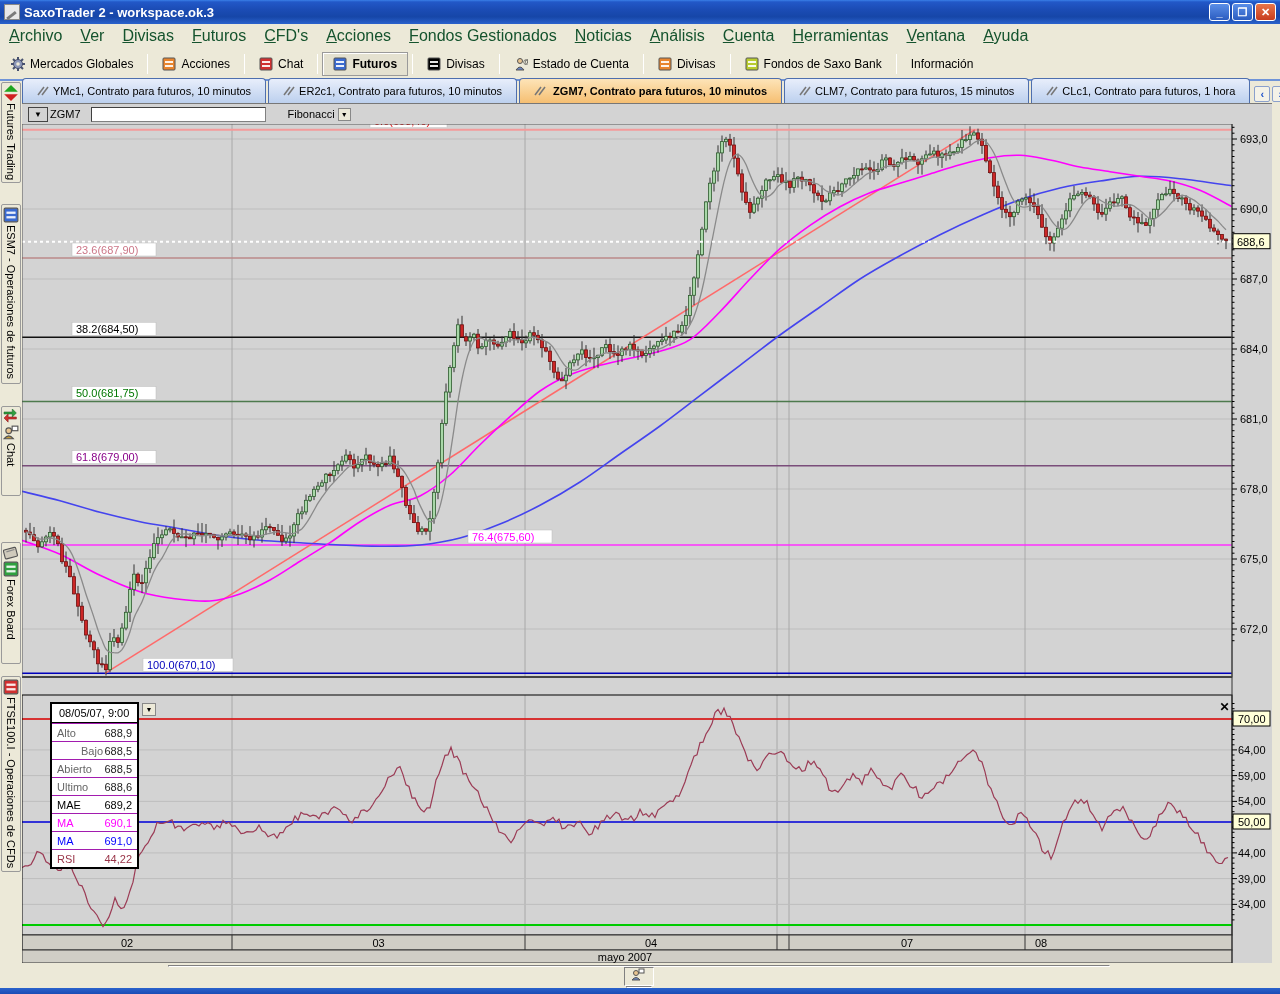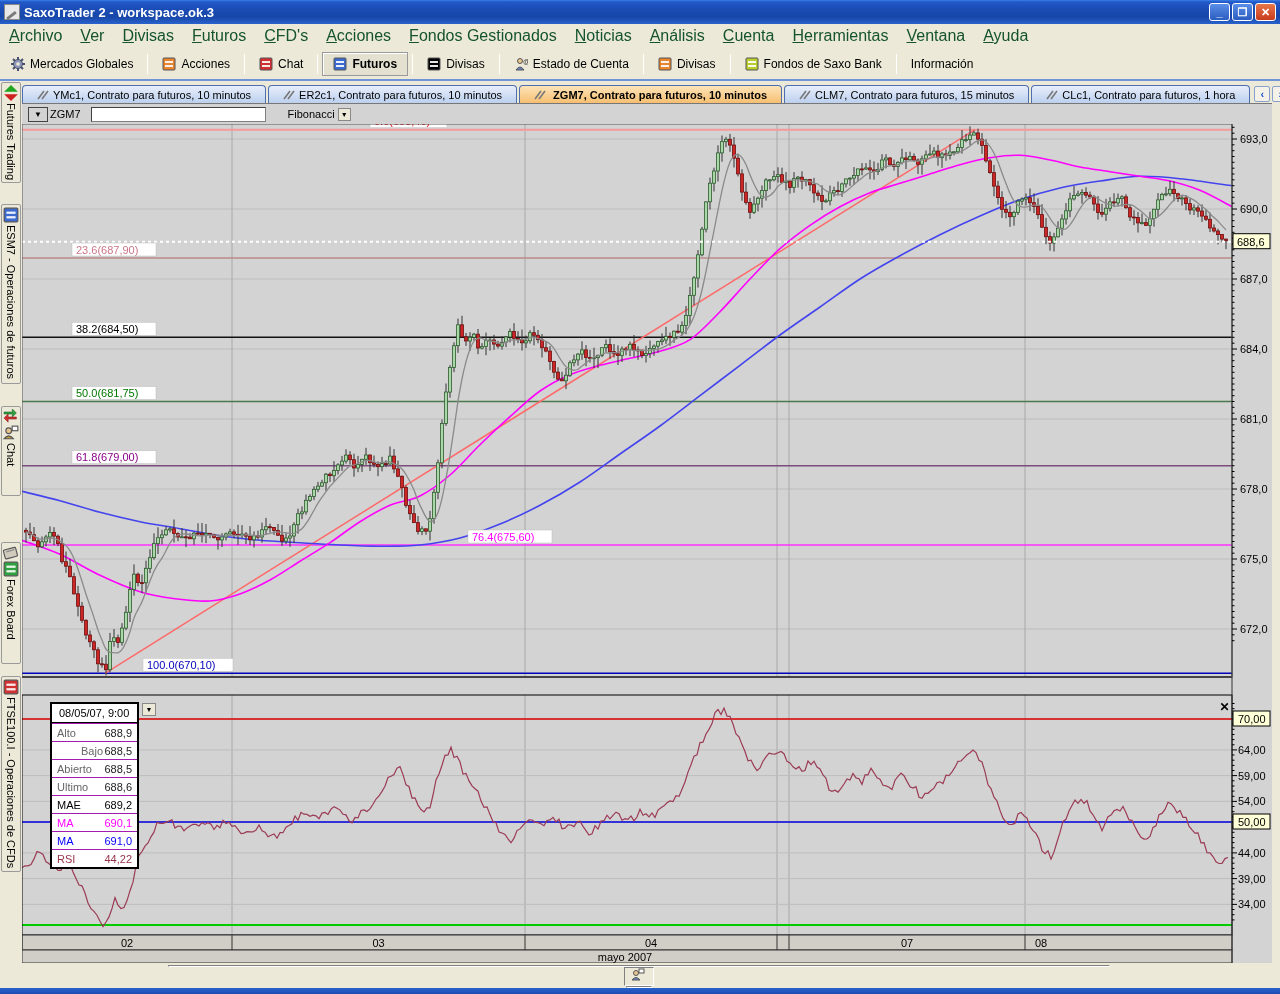--- a/index.html
+++ b/index.html
@@ -30,21 +30,21 @@
   .tb-sep{width:1px;height:20px;background:#b8b4a4;border-right:1px solid #fff;margin:0 3px;}
   #blue-sep{position:absolute;left:0;top:79px;width:1280px;height:2px;background:#6f94d8;}
   
   #sidebar{position:absolute;left:0;top:81px;width:22px;height:882px;background:#ece9d8;}
   .sb-item{position:absolute;left:1px;width:20px;border:1px solid #9a9a9a;border-radius:2px;
     background:#ece9d8;display:flex;flex-direction:column;align-items:center;padding:2px 0;}
   .sb-label{writing-mode:vertical-rl;font-size:11px;color:#000;white-space:nowrap;margin-top:2px;}
   .sb-icon{width:16px;height:16px;flex:none;}
   
   #tabstrip{position:absolute;left:22px;top:84px;width:1258px;height:19px;display:flex;align-items:flex-end;}
-  .doc-tab{height:18px;display:flex;align-items:center;gap:4px;padding:0 14px;font-size:11px;
+  .doc-tab{height:25px;display:flex;align-items:center;gap:4px;padding:0 14px;font-size:11px;
     border:1px solid #4e6fae;border-bottom:none;border-radius:4px 4px 0 0;margin-right:2px;
     background:linear-gradient(180deg,#e8eefb,#bcd0ee);white-space:nowrap;}
   .doc-tab.active{background:linear-gradient(180deg,#fde4b8,#f6bf72);font-weight:bold;gap:7px;}
   .tab-scroll{margin-left:auto;display:flex;gap:2px;padding:1px 2px;}
   .tab-arrow{width:16px;height:16px;border:1px solid #8aa0cc;background:#f4f2e8;color:#2255cc;
     font-size:11px;line-height:14px;text-align:center;font-weight:bold;border-radius:2px;}
   
   #chart-controls{position:absolute;left:22px;top:103px;width:1250px;height:21px;background:#d3d3d3;
     border-top:1px solid #777;display:flex;align-items:center;font-size:11px;}
   #symbol-dd{width:20px;height:15px;margin-left:6px;border:1px solid #444;background:#d3d3d3;

